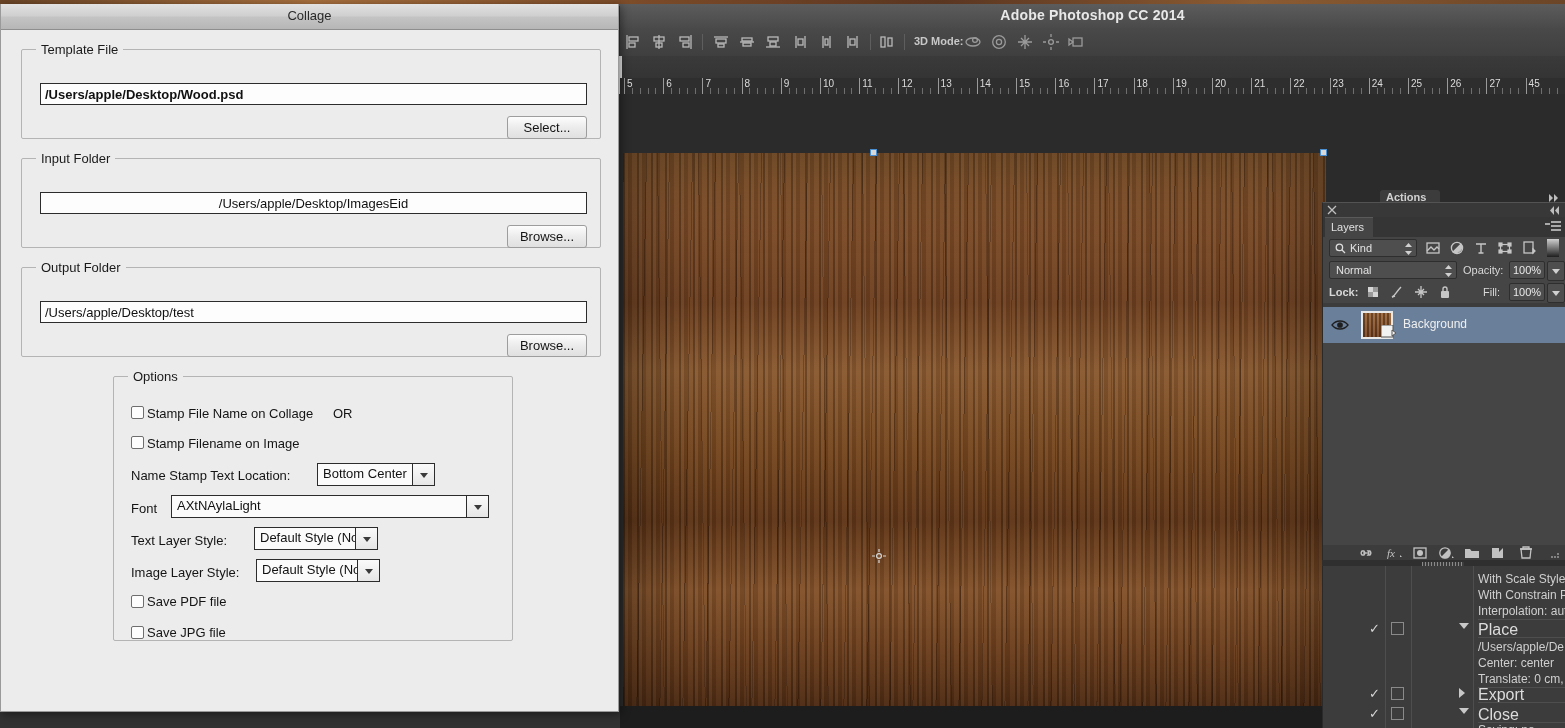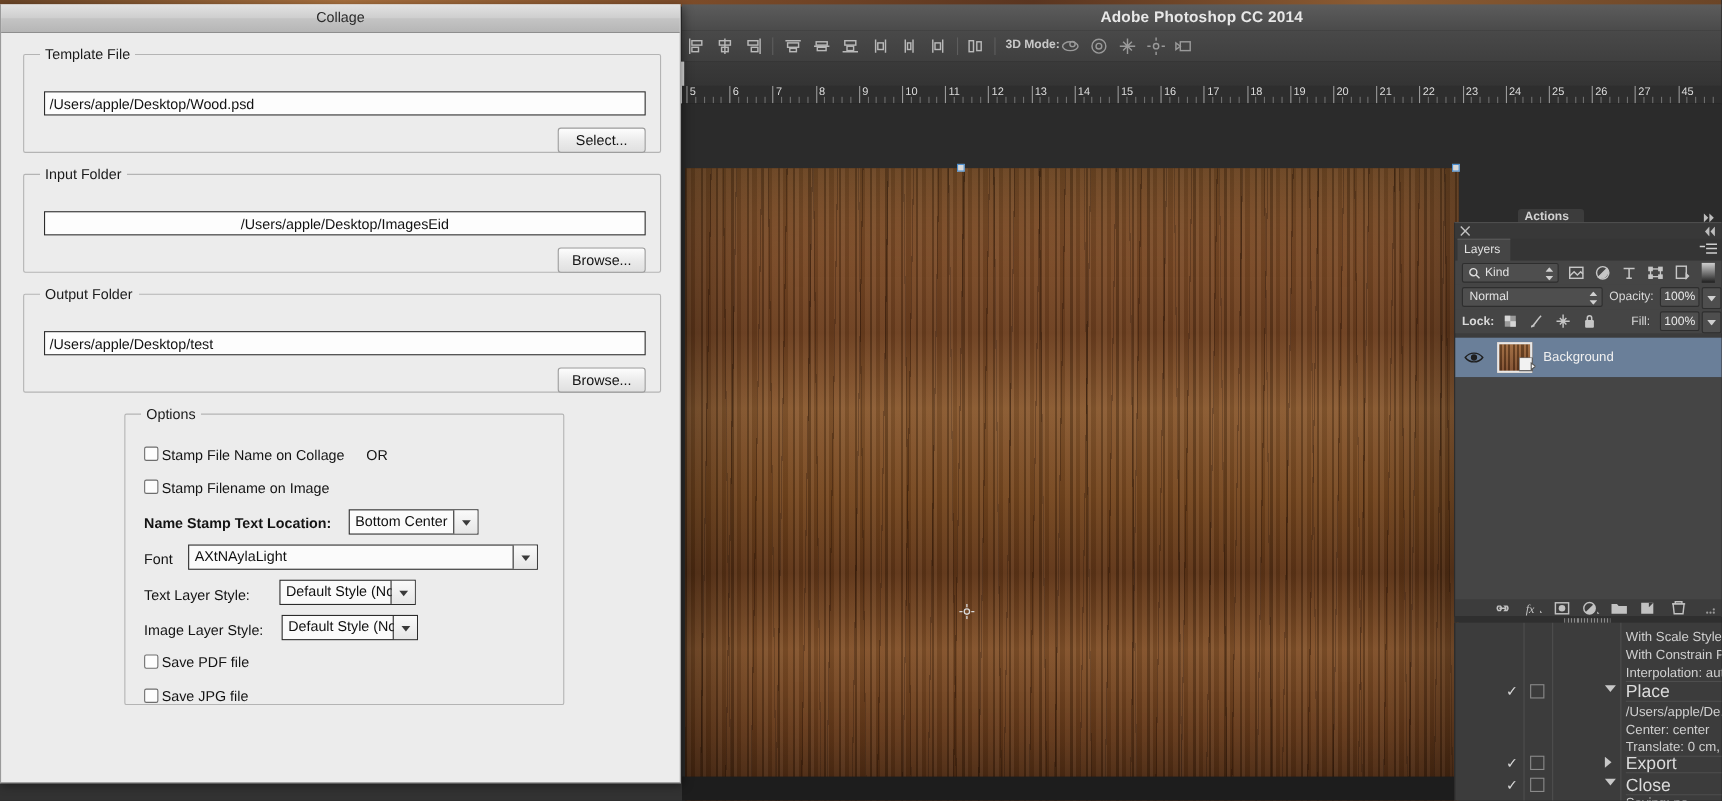--- a/index.html
+++ b/index.html
@@ -674,21 +674,21 @@
 </div>
 
 <div id="dialog">
 
   <div id="dlg-title">
     <span>Collage</span>
   </div>
 
   <fieldset class="grp" style="left:20px;top:38px;width:578px;height:95px;">
     <legend>Template File</legend>
-    <input class="pathinput" style="left: 18px; top: 26px; width: 547px; height: 22px;" type="text" value="/Users/apple/Desktop/Wood.psd">
+    <input class="pathinput" style="left: 18px; top: 26px; width: 547px; height: 22px; font-weight: bold;" type="text" value="/Users/apple/Desktop/Wood.psd">
     <div class="btn" style="left:485px;top:59px;width:80px;height:23px;line-height:21px;">Select...</div>
   </fieldset>
 
   <fieldset class="grp" style="left:20px;top:147px;width:578px;height:95px;">
     <legend>Input Folder</legend>
     <input class="pathinput" style="left: 18px; top: 26px; width: 547px; height: 22px; text-align: center;" type="text" value="/Users/apple/Desktop/ImagesEid">
     <div class="btn" style="left:485px;top:59px;width:80px;height:23px;line-height:21px;">Browse...</div>
   </fieldset>
 
   <fieldset class="grp" style="left:20px;top:256px;width:578px;height:95px;">
@@ -700,21 +700,21 @@
   <fieldset class="grp" style="left:112px;top:365px;width:398px;height:270px;">
     <legend>Options</legend>
 
     <div class="cbx" style="left:17px;top:22px;"></div>
     <span class="ftxt" style="left:33px;top:22px;">Stamp File Name on Collage</span>
     <span class="ftxt" style="left:219px;top:22px;">OR</span>
 
     <div class="cbx" style="left:17px;top:52px;"></div>
     <span class="ftxt" style="left:33px;top:52px;">Stamp Filename on Image</span>
 
-    <span class="ftxt" style="left:17px;top:84px;font-weight:bold;">Name Stamp Text  Location:</span>
+    <span class="ftxt" style="left:17px;top:84px;">Name Stamp Text  Location:</span>
     <div class="combo" style="left:203px;top:79px;width:118px;height:23px;">
       <span class="cv">Bottom Center</span>
       <span class="carrow"></span>
     </div>
 
     <span class="ftxt" style="left:17px;top:117px;">Font</span>
     <div class="combo" style="left:57px;top:111px;width:318px;height:23px;">
       <span class="cv">AXtNAylaLight</span>
       <span class="carrow"></span>
     </div>

